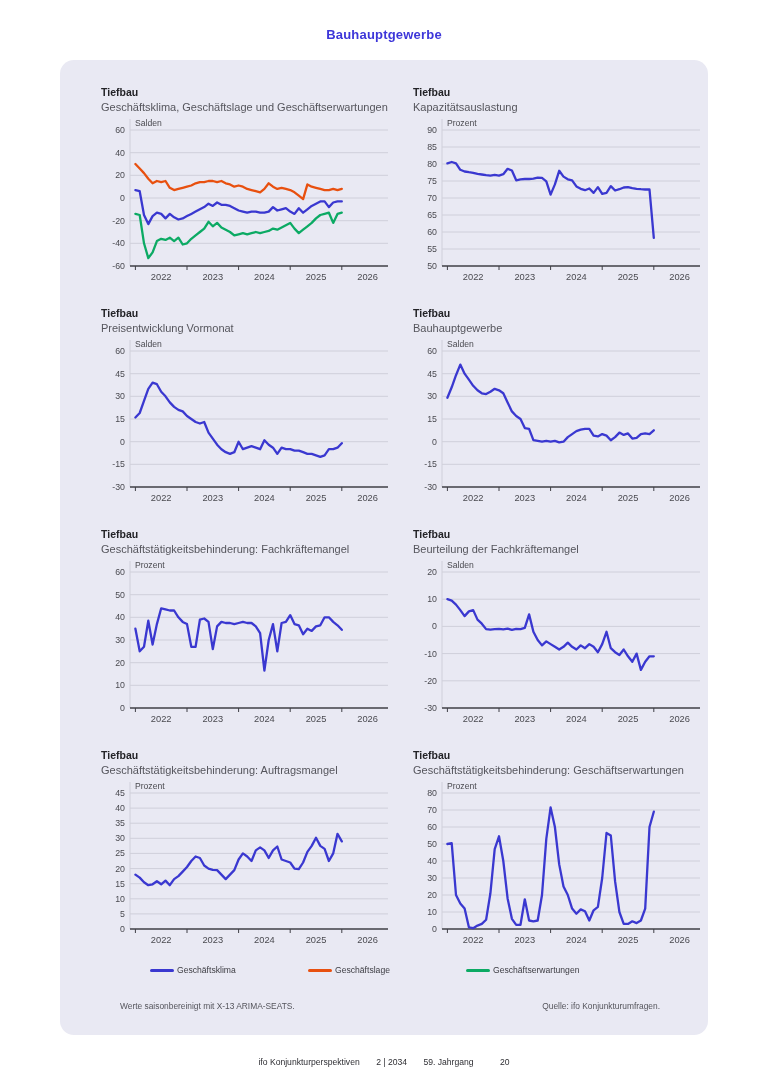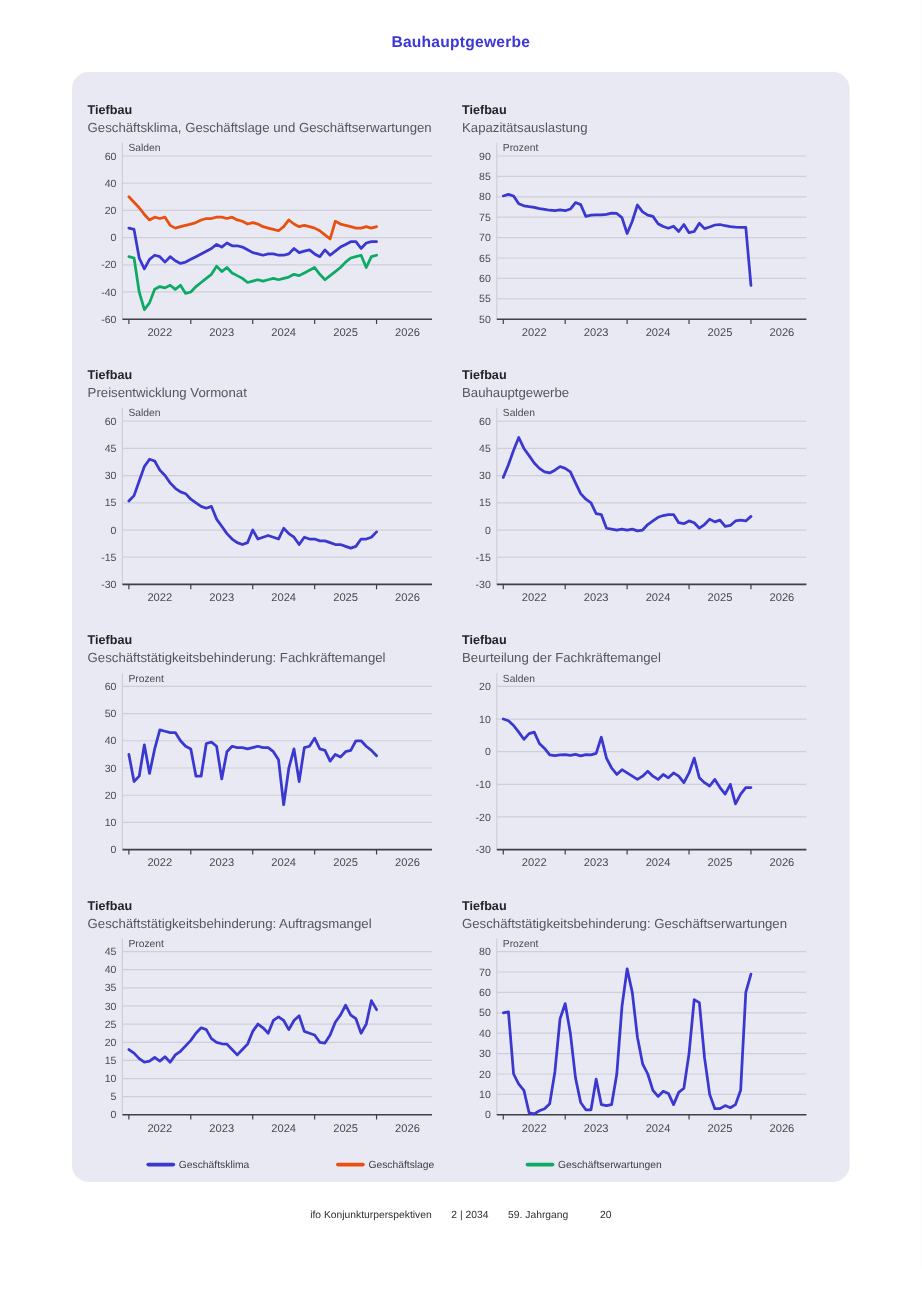--- a/index.html
+++ b/index.html
@@ -14,21 +14,21 @@
     padding-top: 27px;
     text-align: center;
     font-size: 13px;
     font-weight: bold;
     letter-spacing: 0.2px;
   }
   .card {
     margin: 18px 60px 0 60px;
     width: 648px;
     border-radius: 14px;
-    padding: 26px 28px 10px 12px;
+    padding: 26px 28px 10px 40px;
   }
   .chart-grid {
     display: grid;
     grid-template-columns: 1fr 1fr;
     column-gap: 12px;
     row-gap: 21px;
   }
   .chart-block { width: 300px; }
   .chart-title {
     font-size: 10.5px;
@@ -390,20 +390,24 @@
     <div class="legend-item">
       <span class="legend-swatch" style="background: rgb(232, 80, 15);"></span>
       <span class="legend-label">Geschäftslage</span>
     </div>
     <div class="legend-item">
       <span class="legend-swatch" style="background: rgb(12, 170, 100);"></span>
       <span class="legend-label">Geschäftserwartungen</span>
     </div>
   </div>
 
+  <div class="notes-row">
+    <span>Werte saisonbereinigt mit X-13 ARIMA-SEATS.</span>
+    <span>Quelle: ifo Konjunkturumfragen.</span>
+  </div>
 </div>
 
 <div class="page-footer">
   <span>ifo Konjunkturperspektiven</span>
   <span class="ft-sep">2 | 2034</span>
   <span class="ft-sep">59. Jahrgang</span>
   <span class="ft-page">20</span>
 </div>
 
 </body></html>

